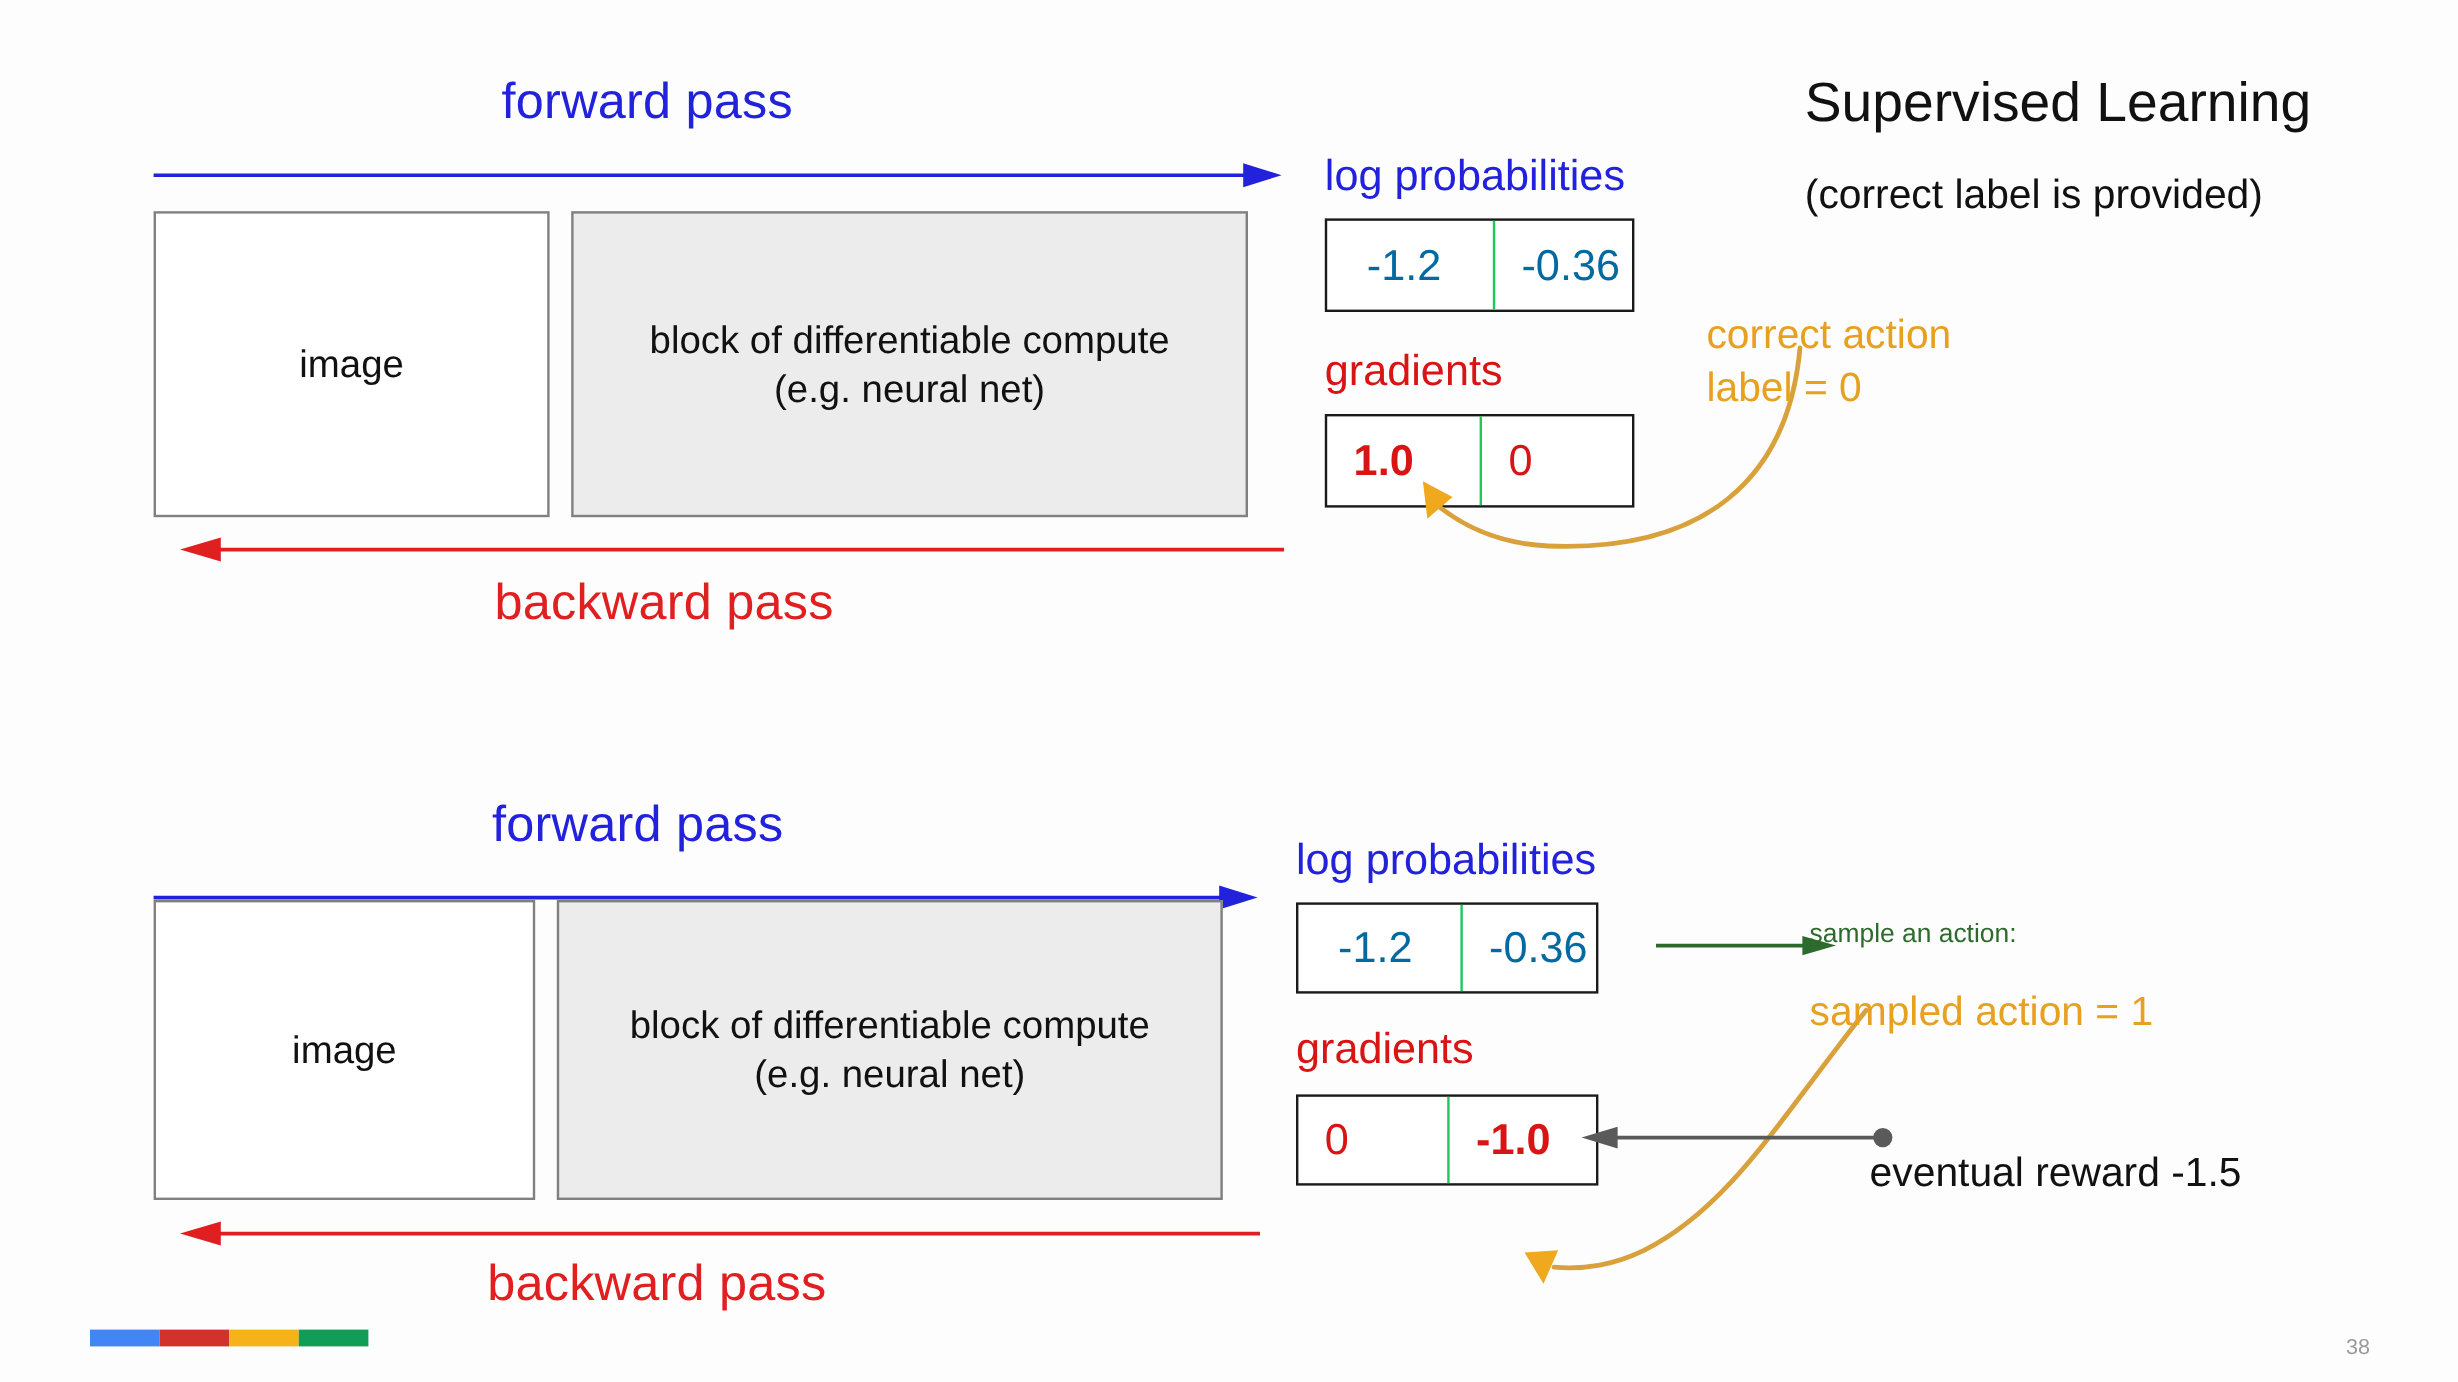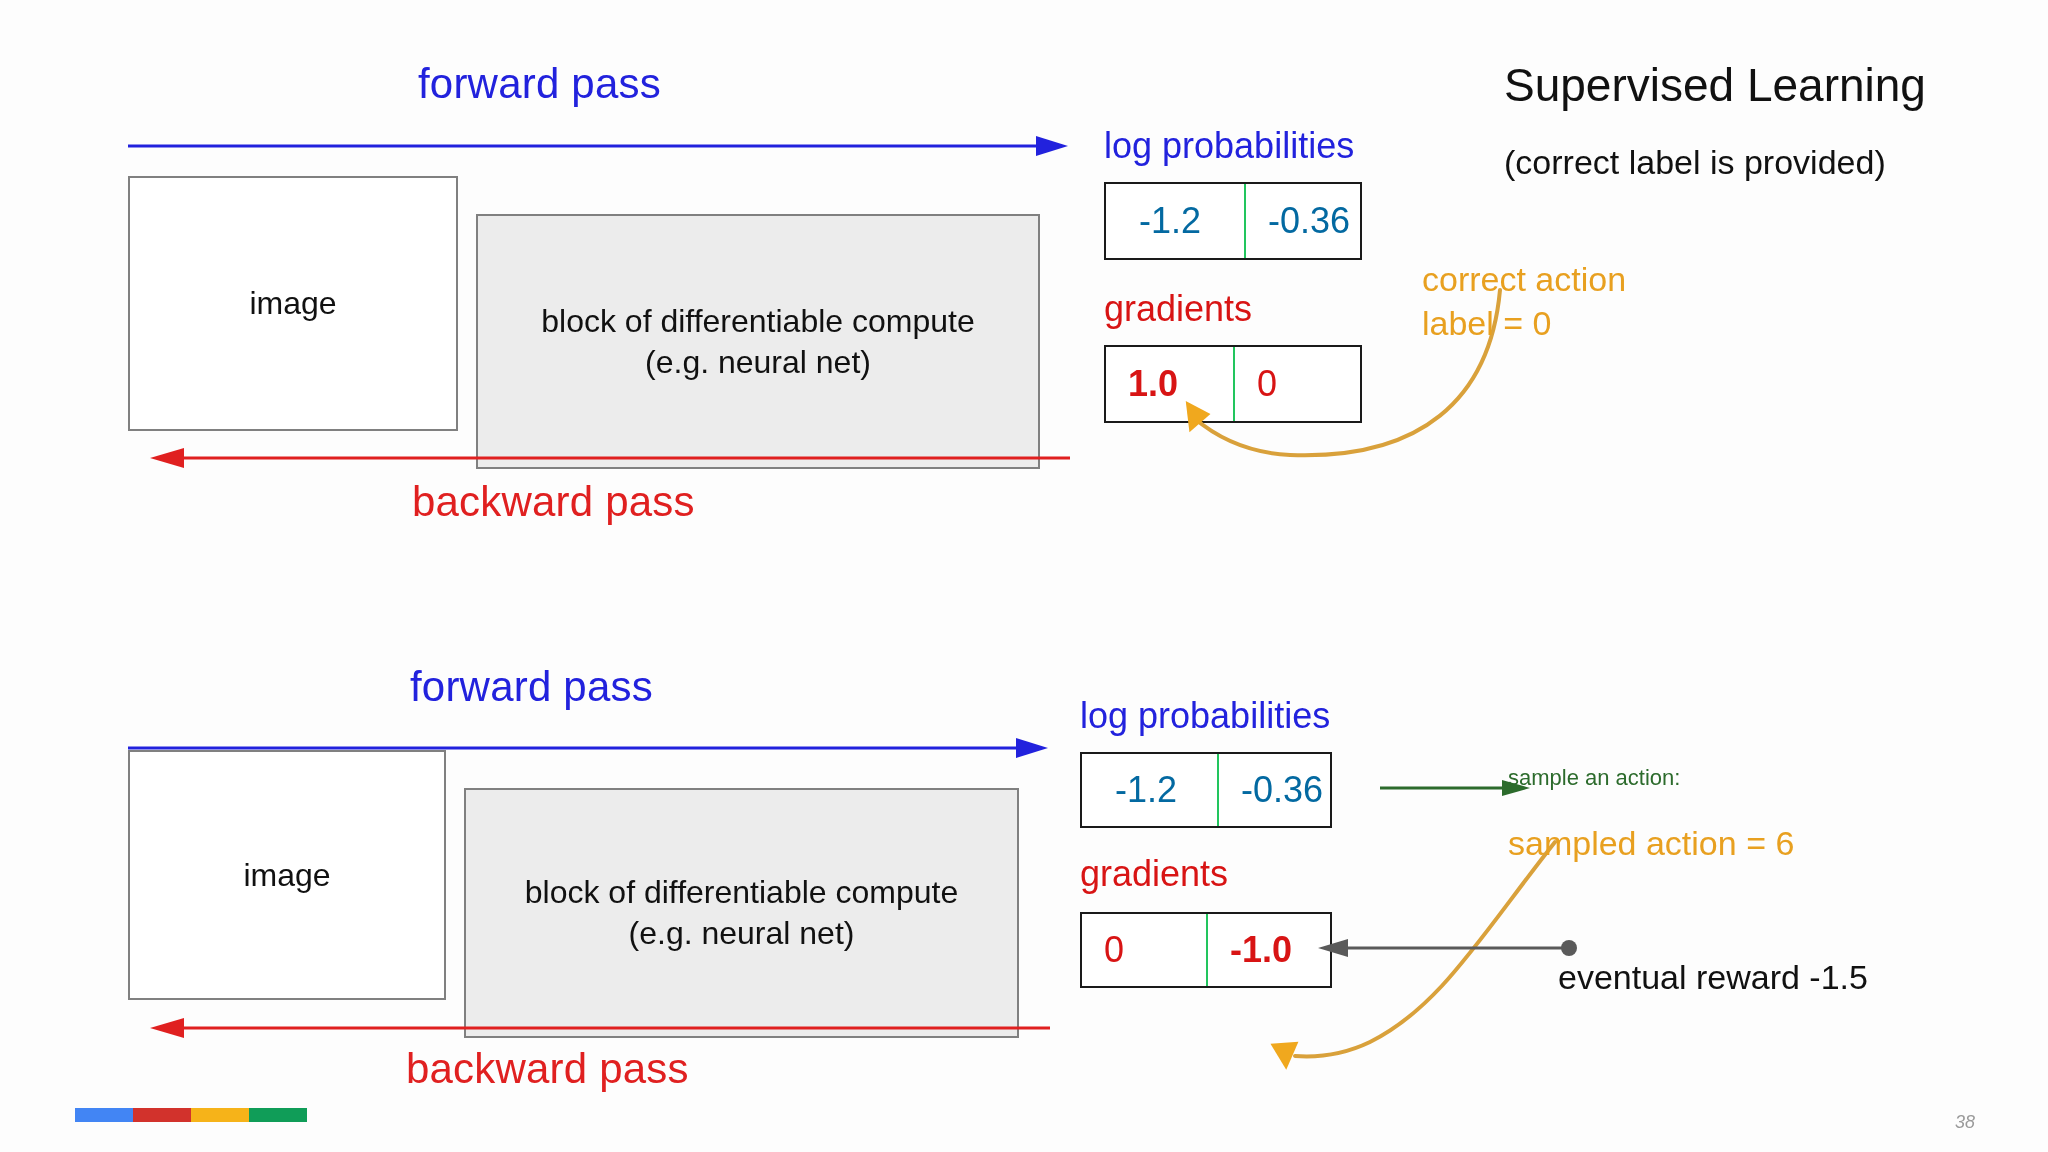--- a/index.html
+++ b/index.html
@@ -41,21 +41,20 @@
     display: flex;
     align-items: center;
     justify-content: center;
     text-align: center;
     color: #111111;
     font-size: 32px;
     line-height: 1.28;
   }
   .box.shaded {
     background: #ececec;
-    margin-top: 38px;
   }
 
   
   .vtable {
     display: flex;
     border: 2px solid #1a1a1a;
     box-sizing: border-box;
     background: #ffffff;
   }
   .vcell {
@@ -109,21 +108,20 @@
     font-size: 34px;
     white-space: nowrap;
   }
 
   
   .brandbar { display: flex; }
   .brandbar span { display: block; height: 100%; }
   .pagenum {
     color: #9a9a9a;
     font-size: 18px;
-    font-style: italic;
   }
   svg { overflow: visible; }
 </style>
 </head>
 <body>
 
 <div class="slide">
 
   <div class="abs" style="left:0; top:0; width:2048px; height:560px;">
 
@@ -243,21 +241,21 @@
 
     <div class="abs" style="left:1318px; top:368px; width:260px; height:20px;">
       <svg width="260" height="20" viewBox="0 0 260 20">
         <line x1="26" y1="10" x2="250" y2="10" stroke="#5a5a5a" stroke-width="3"></line>
         <polygon points="0,10 30,1 30,19" fill="#5a5a5a"></polygon>
         <circle cx="251" cy="10" r="8" fill="#5a5a5a"></circle>
       </svg>
     </div>
 
     <div class="abs note-green" style="left:1508px; top:195px;">sample an action:</div>
-    <div class="abs note-orange" style="left:1508px; top:252px;">sampled action = 6</div>
+    <div class="abs note-orange" style="left:1508px; top:252px;">sampled action = 1</div>
     <div class="abs note-black" style="left:1558px; top:388px;">eventual reward -1.5</div>
   </div>
 
 
   <div class="abs brandbar" style="left:75px; top:1108px; width:232px; height:14px;">
     <span style="width:25%; background:#4285f4;"></span>
     <span style="width:25%; background:#d2322c;"></span>
     <span style="width:25%; background:#f6b319;"></span>
     <span style="width:25%; background:#109d58;"></span>
   </div>

